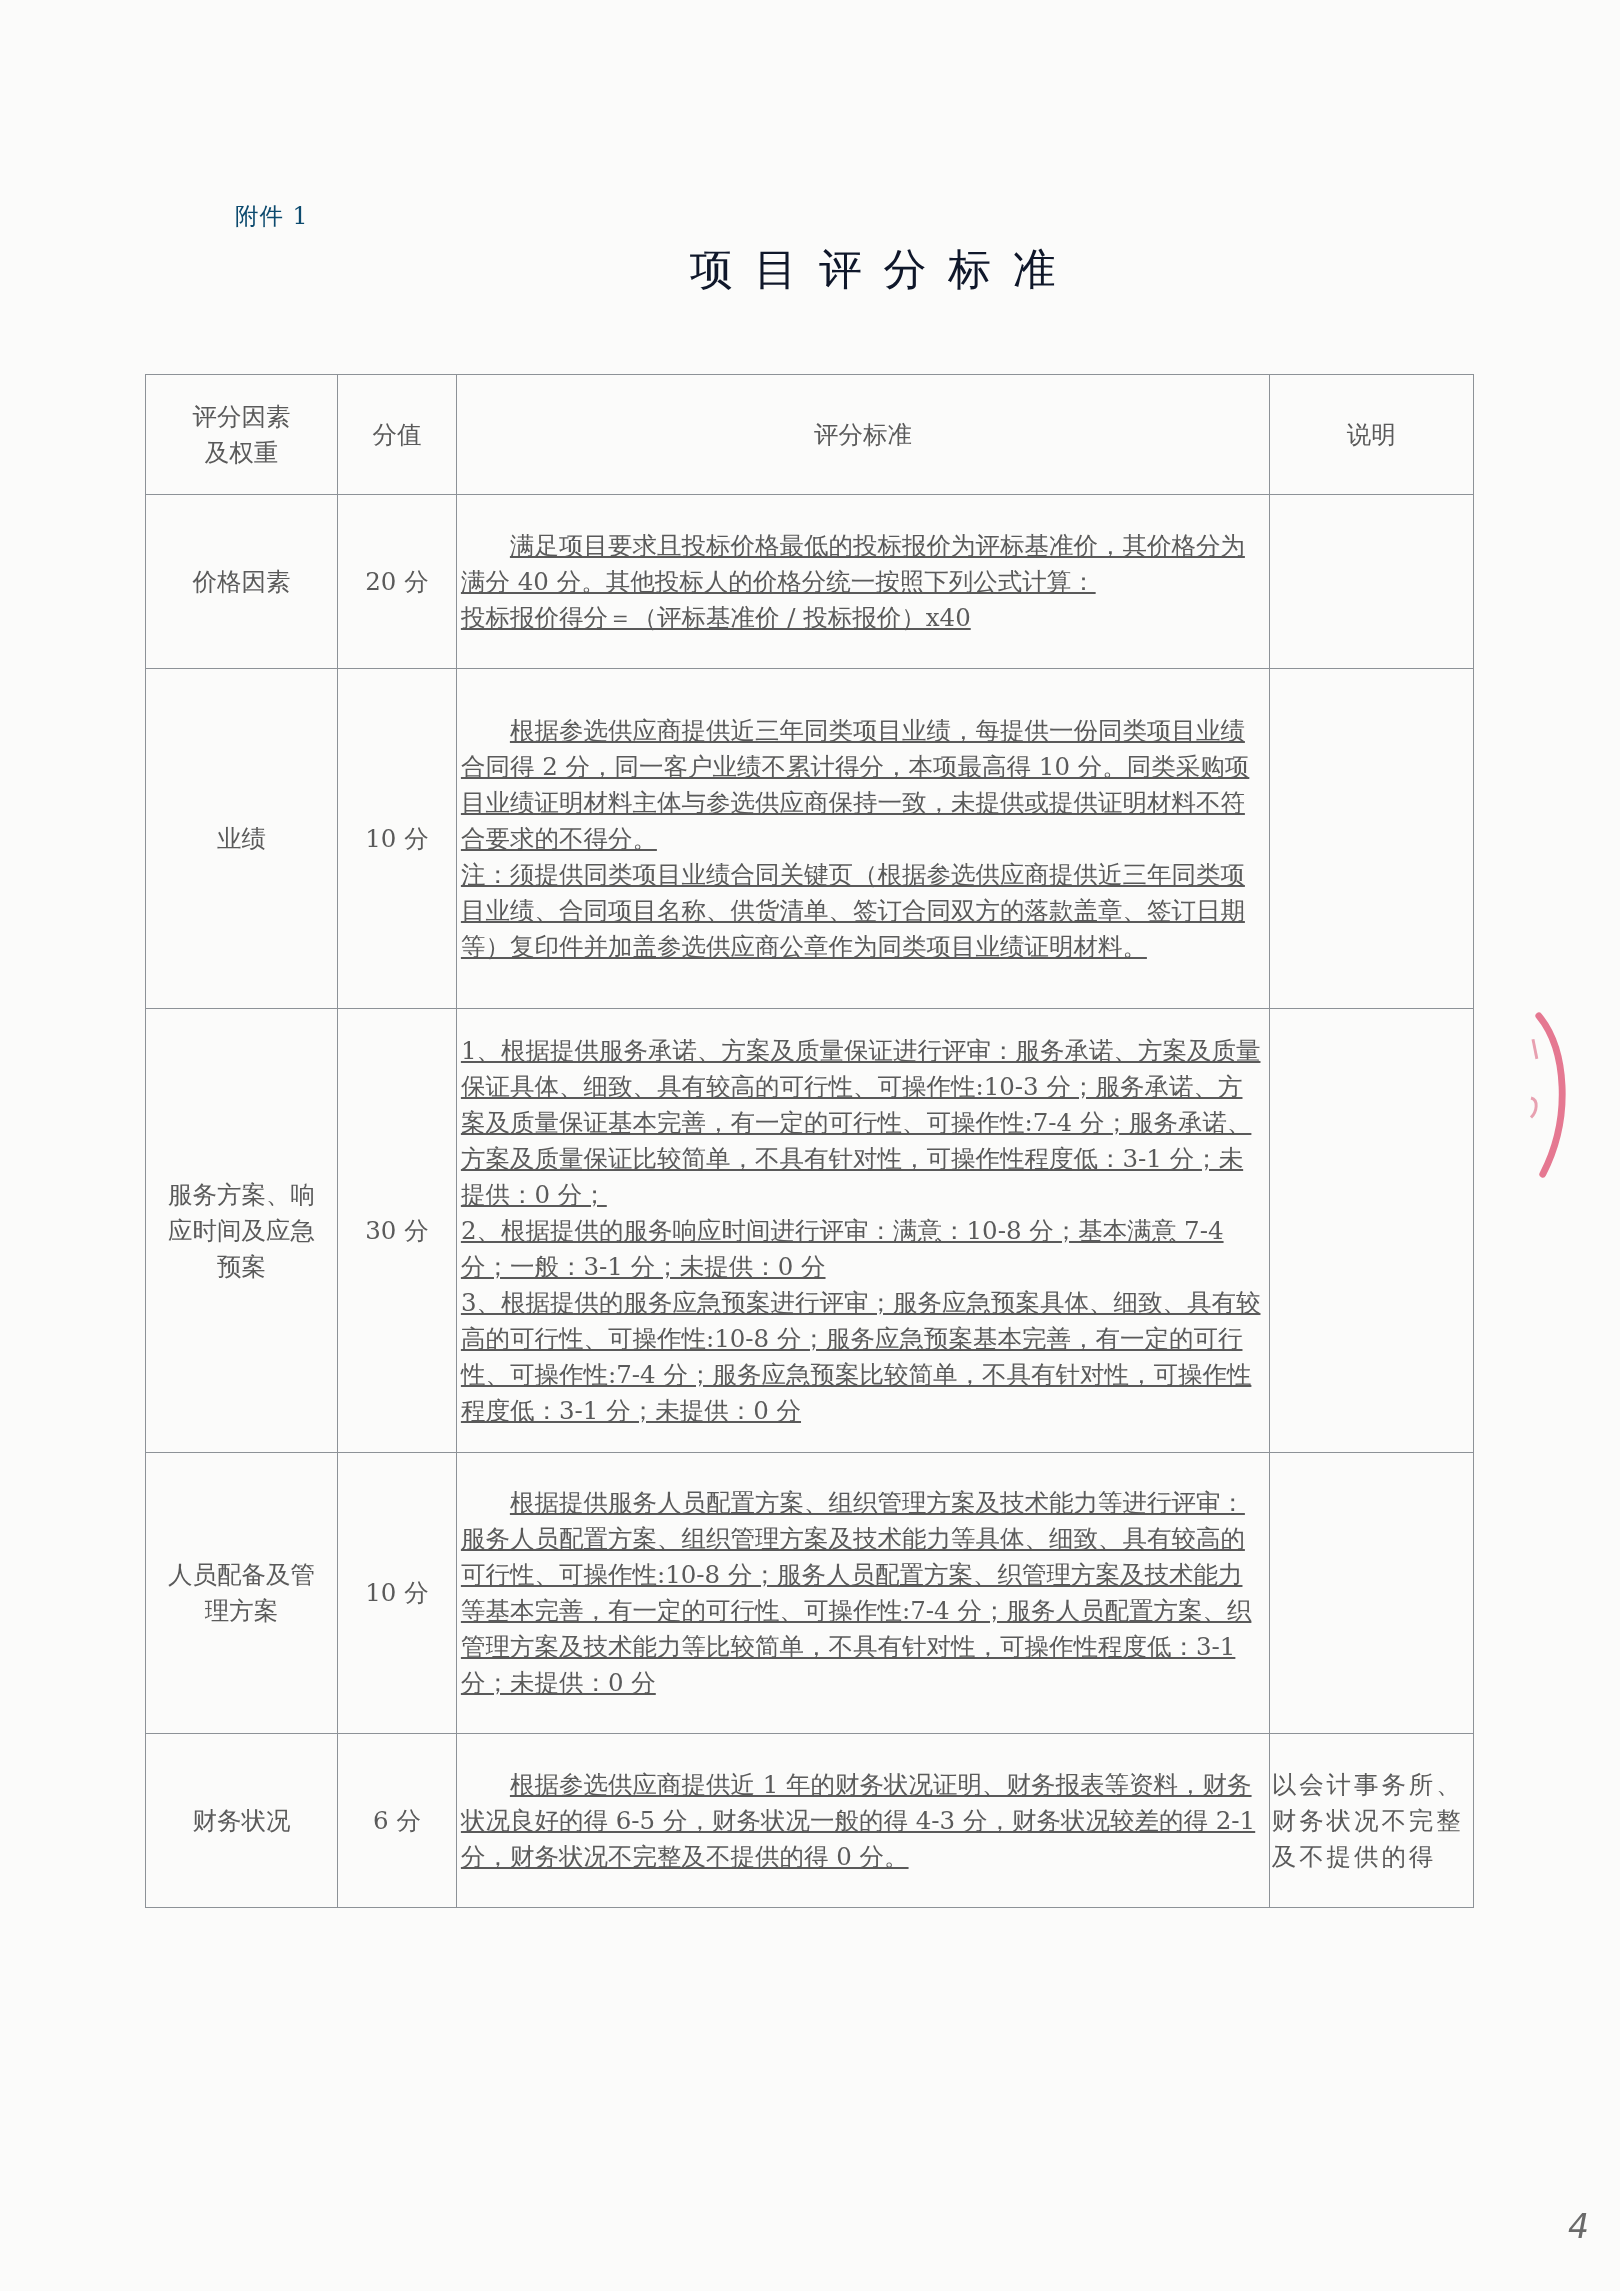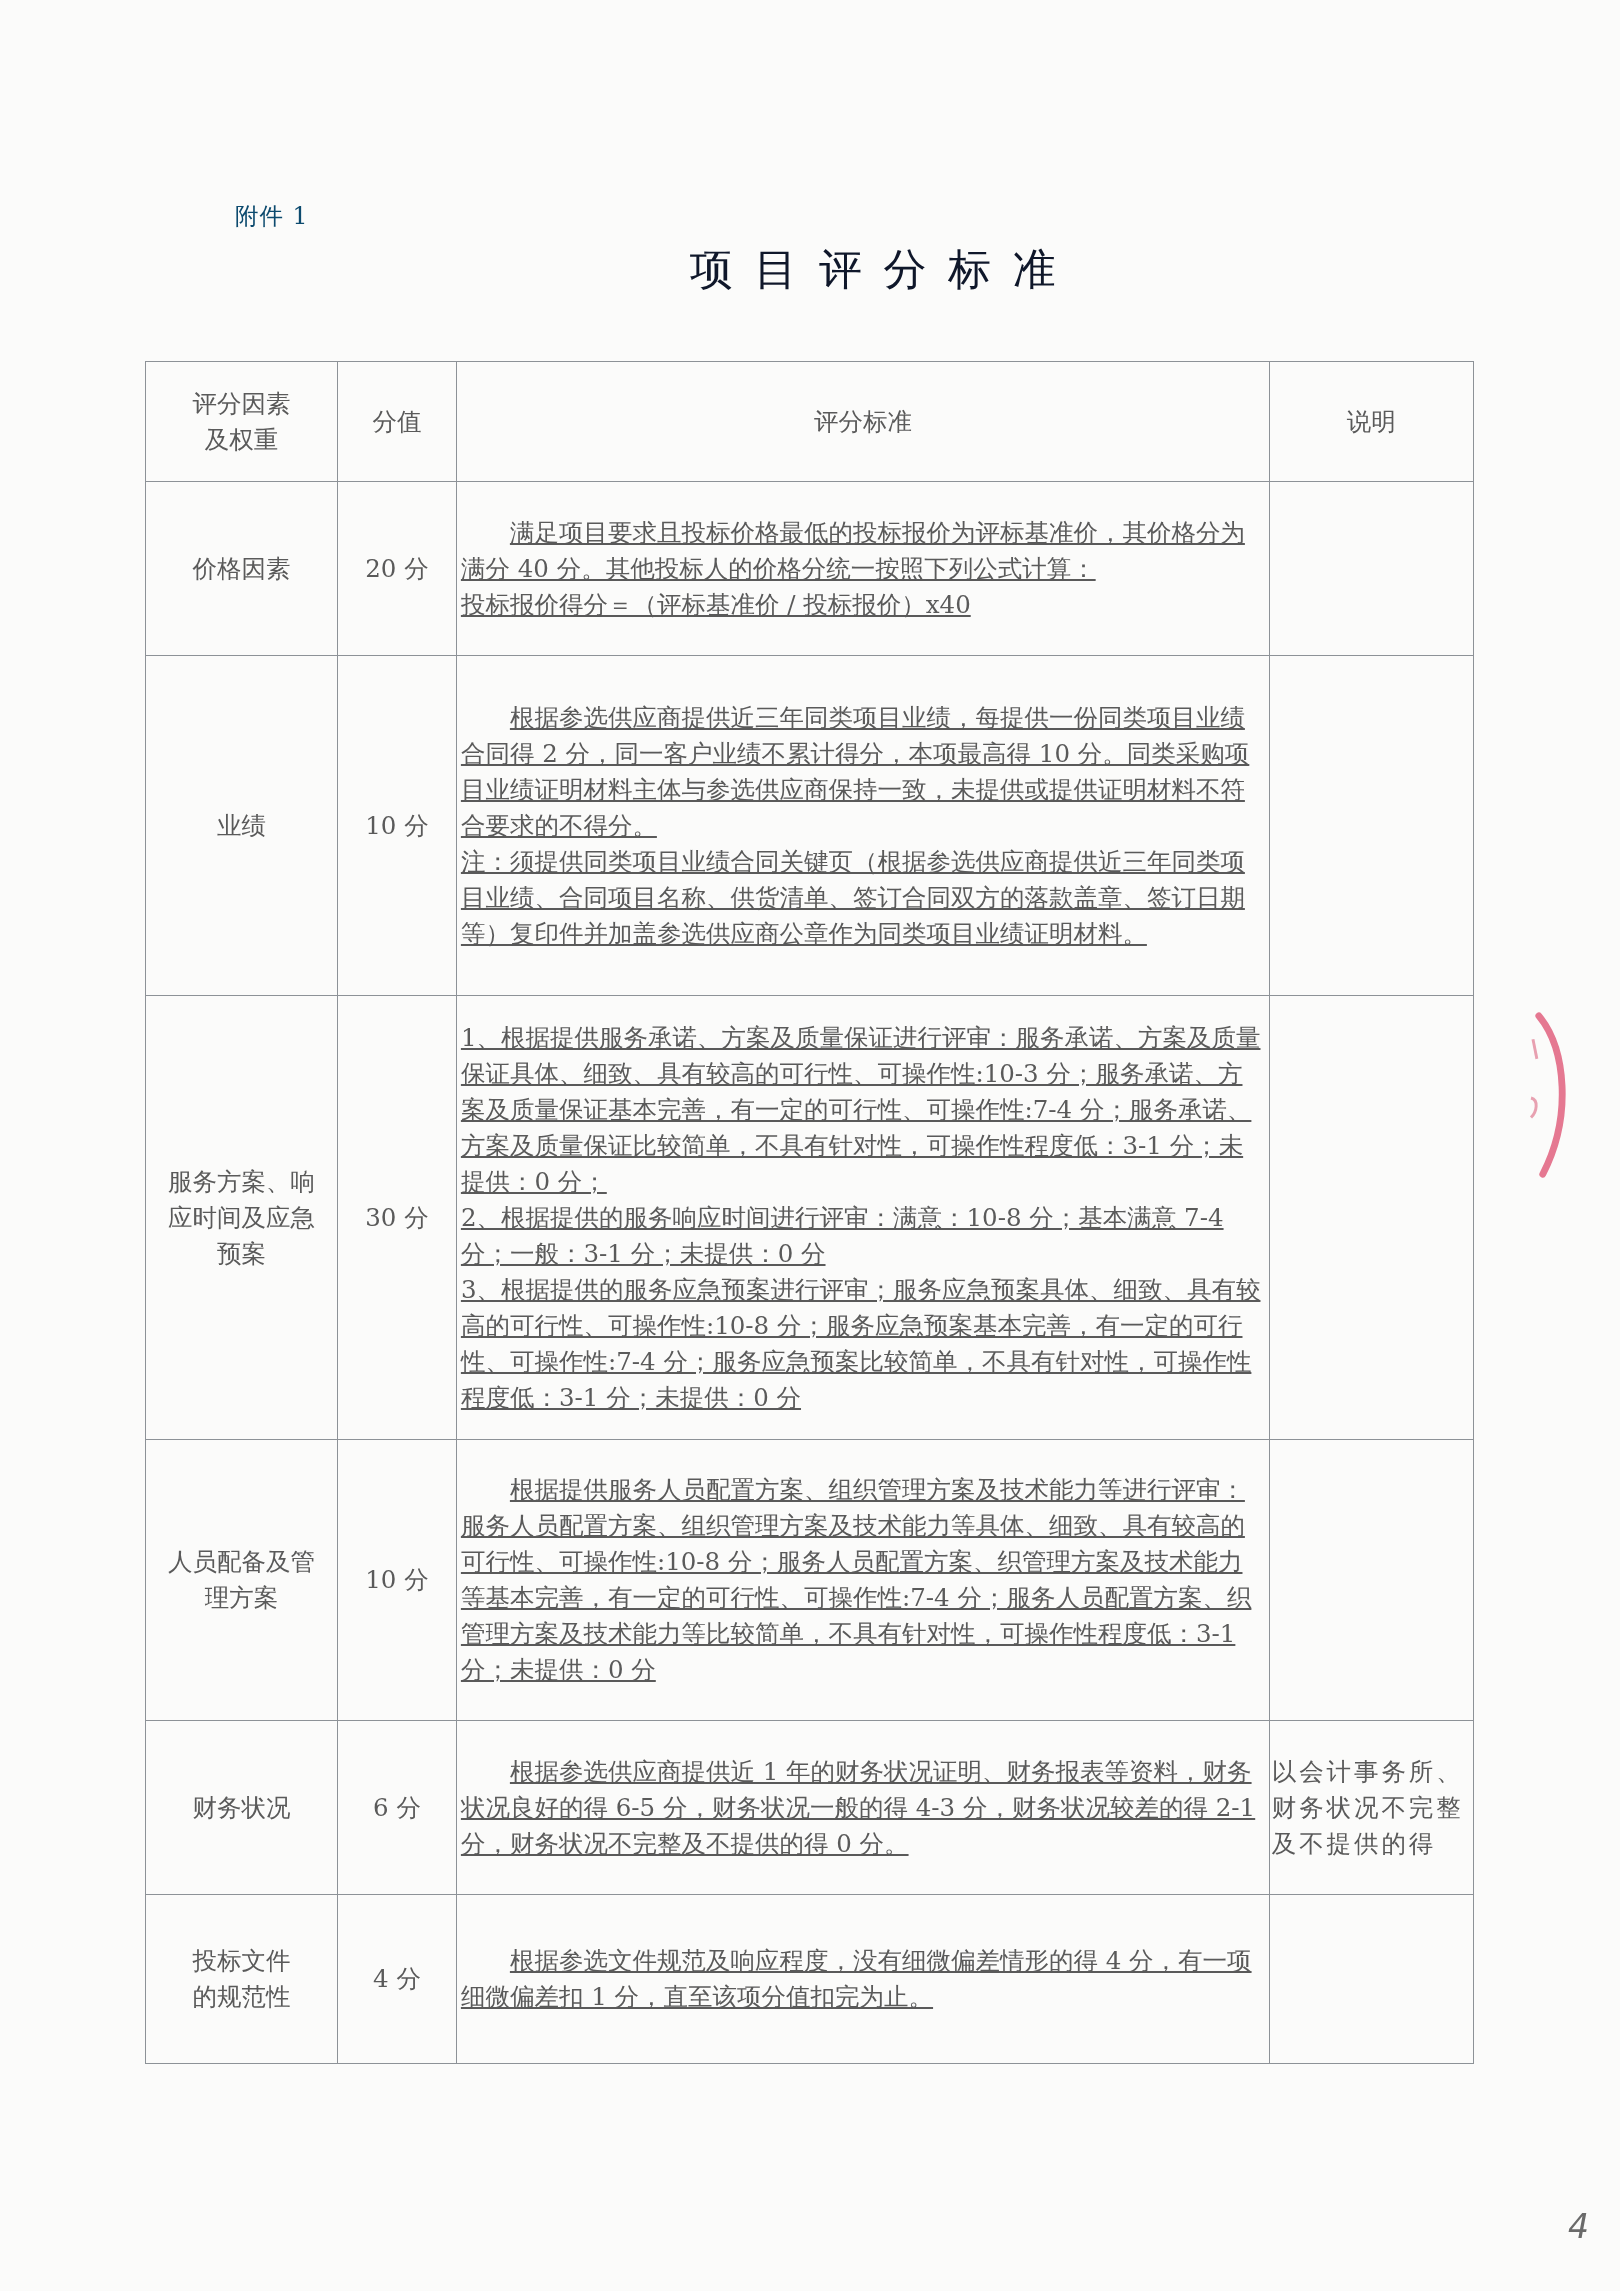--- a/index.html
+++ b/index.html
@@ -11,21 +11,21 @@
     }
     .attachment-label {
       position: absolute; left: 235px; top: 200px;
       font-size: 23.5px; color: #0c4a6e; letter-spacing: 1px;
     }
     .doc-title {
       position: absolute; left: 0; width: 1620px; top: 241px; text-align: center;
       font-size: 43px; letter-spacing: 21.6px; color: #0f172a; padding-left: 147px; box-sizing: border-box;
     }
     table.score {
-      position: absolute; left: 145px; top: 361px;
+      position: absolute; left: 145px; top: 374px;
       border-collapse: collapse; table-layout: fixed;
       width: 1315px;
     }
     table.score td, table.score th {
       border: 1.5px solid #8d9297;
       font-weight: normal; color: #5a5a5a;
       font-size: 24.5px; line-height: 36px;
       vertical-align: middle; padding: 0;
     }
     .c1 { width: 191px; text-align: center; }
@@ -101,28 +101,20 @@
     <tr style="height:174px;">
       <td class="c1"><span class="factor">财务状况</span></td>
       <td class="c2">6 分</td>
       <td class="c3">
         <span class="para">根据参选供应商提供近 1 年的财务状况证明、财务报表等资料，财务状况良好的得 6-5 分，财务状况一般的得 4-3 分，财务状况较差的得 2-1 分，财务状况不完整及不提供的得 0 分。</span>
       </td>
       <td class="c4">
           <span class="note-text">以会计事务所、财务状况不完整及不提供的得</span>
         </td>
     </tr>
-    <tr style="height:169px;">
-      <td class="c1"><span class="factor" style="display:inline-block;width:108px;">投标文件的规范性</span></td>
-      <td class="c2">4 分</td>
-      <td class="c3">
-        <span class="para">根据参选文件规范及响应程度，没有细微偏差情形的得 4 分，有一项细微偏差扣 1 分，直至该项分值扣完为止。</span>
-      </td>
-      <td class="c4"></td>
-    </tr>
   </tbody>
 </table>
 
 <div class="stamp">
   <svg width="49" height="176" viewBox="0 0 50 180">
     <path d="M10 6 C 38 40, 44 110, 14 168" fill="none" stroke="#e0607e" stroke-width="7" stroke-linecap="round" opacity="0.85"></path>
     <path d="M4 30 L 8 50" stroke="#e07a92" stroke-width="3" opacity="0.7"></path>
     <path d="M2 90 C 10 92, 8 104, 2 110" fill="none" stroke="#e07a92" stroke-width="3" opacity="0.7"></path>
   </svg>
 </div>

